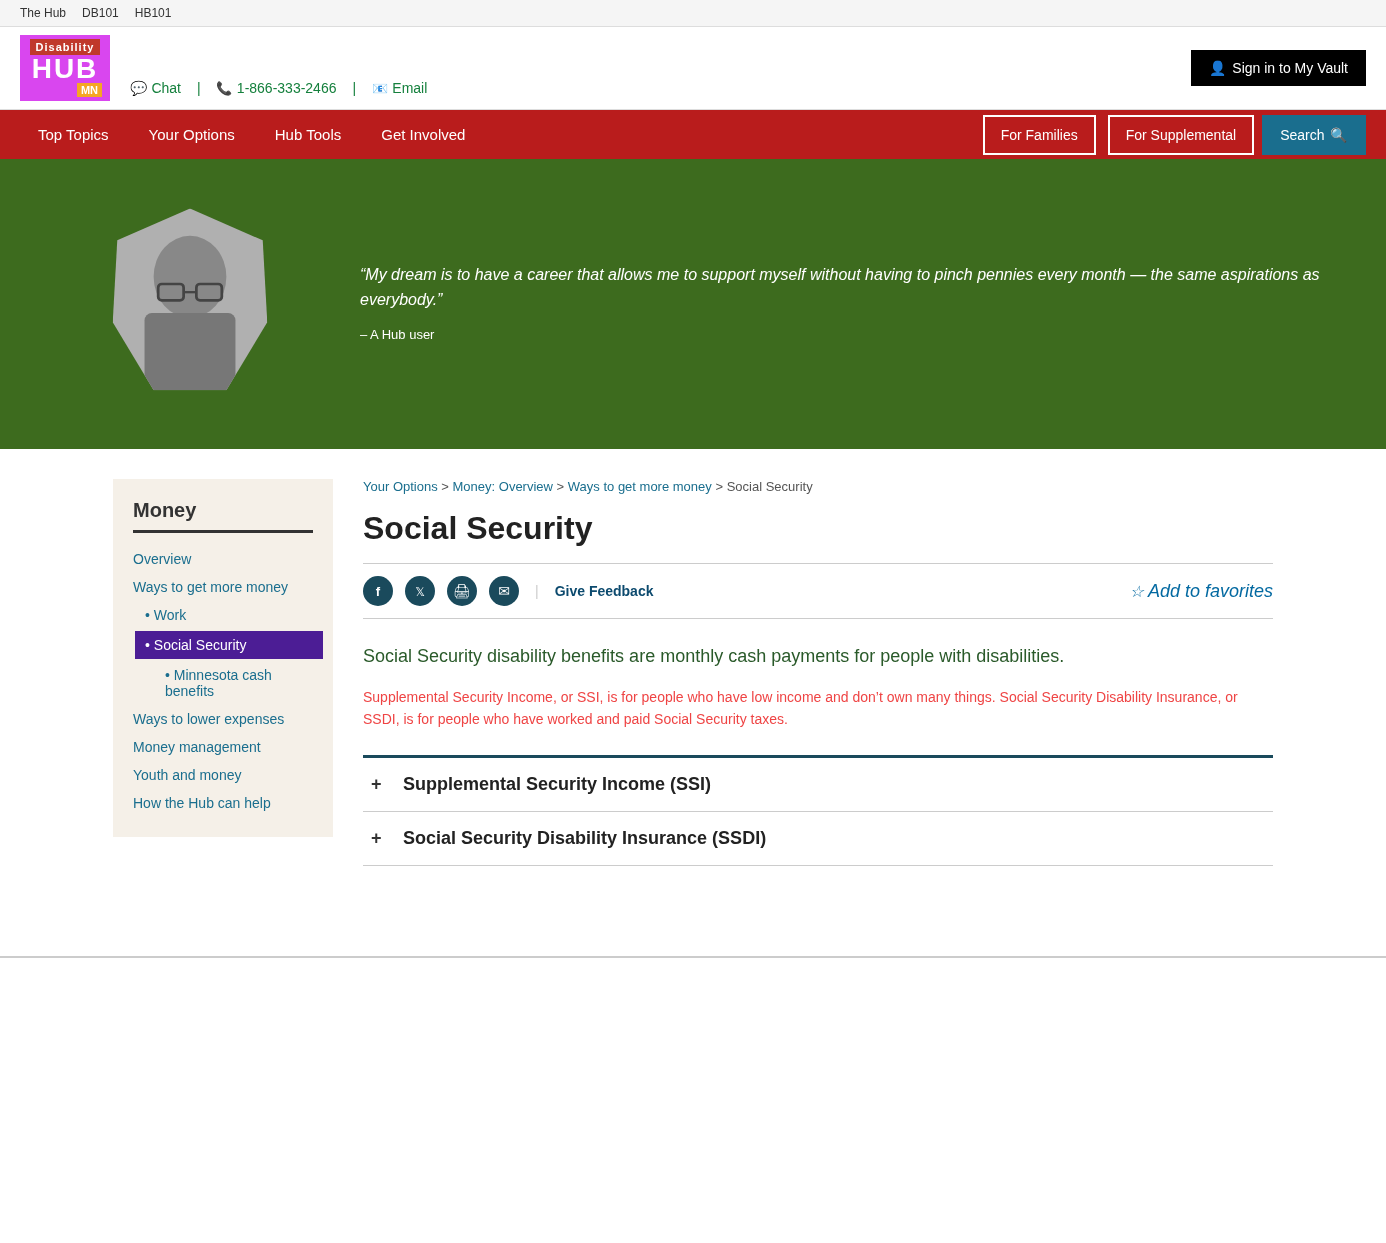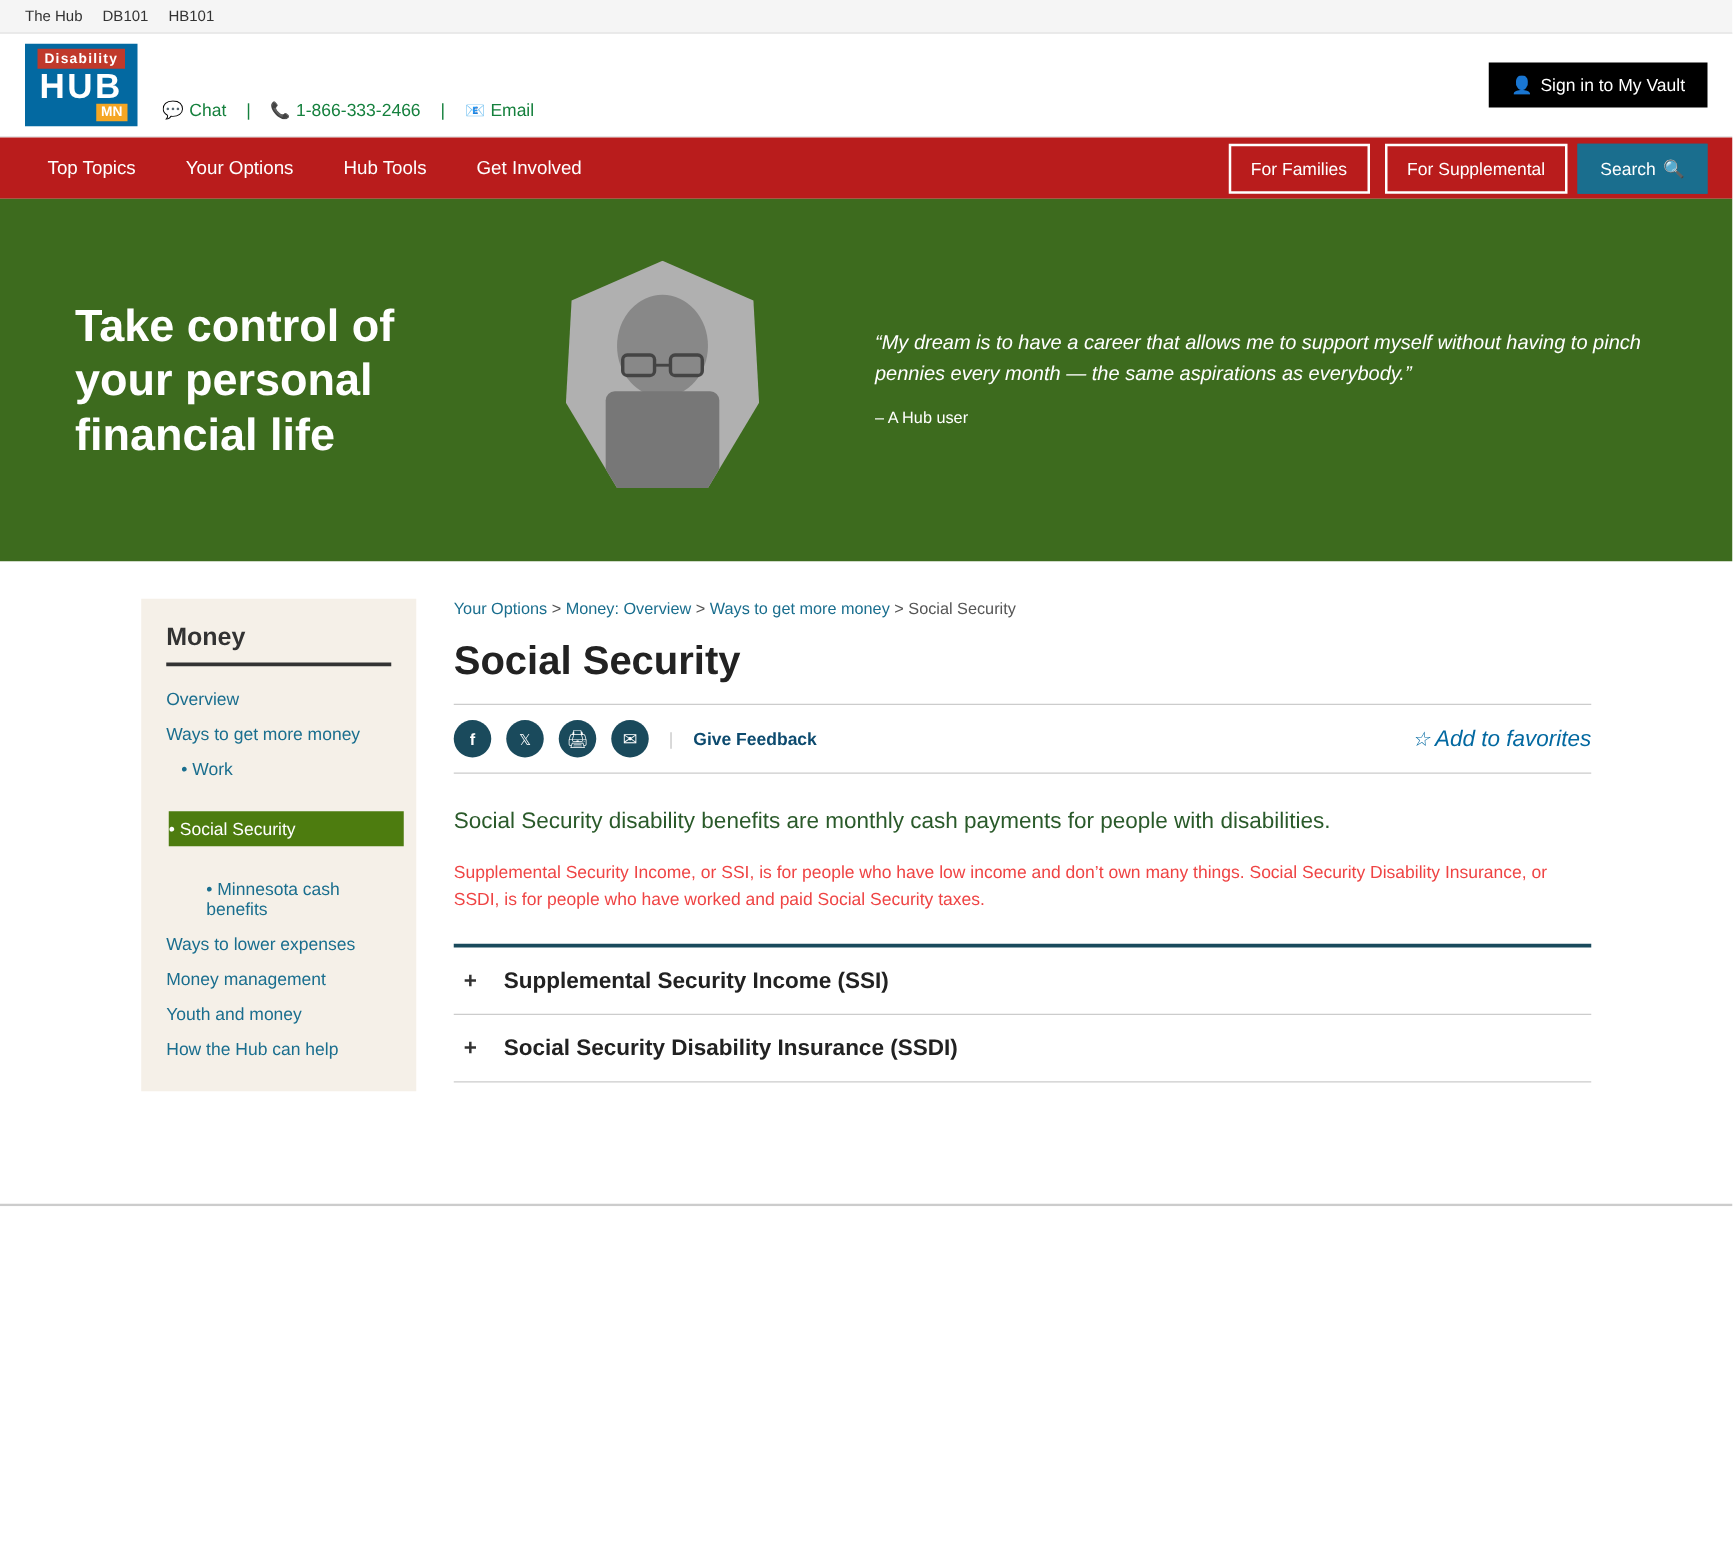--- a/index.html
+++ b/index.html
@@ -25,21 +25,21 @@
       border-bottom: 1px solid #ddd;
       display: flex;
       align-items: center;
       padding: 8px 20px;
       gap: 20px;
     }
     .logo {
       display: flex;
       flex-direction: column;
       align-items: center;
-      background: #0369a1;
+      background: #d946ef;
       padding: 4px 8px;
       min-width: 90px;
       position: relative;
     }
     .logo-disability {
       background: #c0392b;
       color: #fff;
       font-size: 11px;
       font-weight: bold;
       padding: 2px 6px;
@@ -206,24 +206,24 @@
       border-bottom: 3px solid #333;
     }
     .sidebar-link {
       display: block;
       color: #1a6e8e;
       text-decoration: none;
       padding: 6px 0;
       font-size: 14px;
     }
     .sidebar-link.active {
-      background: #4d7c0f;
-      color: #fff;
-      padding: 6px 0;
-      margin: 20px -10px;
+      background: #4c1d95;
+      color: #fff;
+      padding: 6px 10px;
+      margin: 2px -10px;
     }
     .sidebar-sub {
       padding-left: 12px;
     }
     .sidebar-sub-sub {
       padding-left: 20px;
     }
 
     
     .main-content {
@@ -392,23 +392,20 @@
   <div class="nav-spacer"></div>
   <button class="nav-btn">For Families</button>
   <button class="nav-btn">For Supplemental</button>
   <button class="nav-search-btn">
     <span>Search</span>
     <span class="search-icon"></span>
   </button>
 </nav>
 
 <div class="hero">
-  <div class="hero-text">
-    <h1>Take control of your personal financial life</h1>
-  </div>
   <div class="hero-image-area">
     <svg class="person-svg" viewBox="0 0 180 220" xmlns="http://www.w3.org/2000/svg">
       <defs>
         <clipPath id="hex-clip">
           <polygon points="90,5 170,40 175,130 130,205 50,205 5,130 10,40"></polygon>
         </clipPath>
       </defs>
       <rect width="180" height="220" fill="#b0b0b0" clip-path="url(#hex-clip)"></rect>
       <ellipse cx="90" cy="80" rx="40" ry="45" fill="#888" clip-path="url(#hex-clip)"></ellipse>
       <rect x="40" y="120" width="100" height="100" rx="8" fill="#777" clip-path="url(#hex-clip)"></rect>

